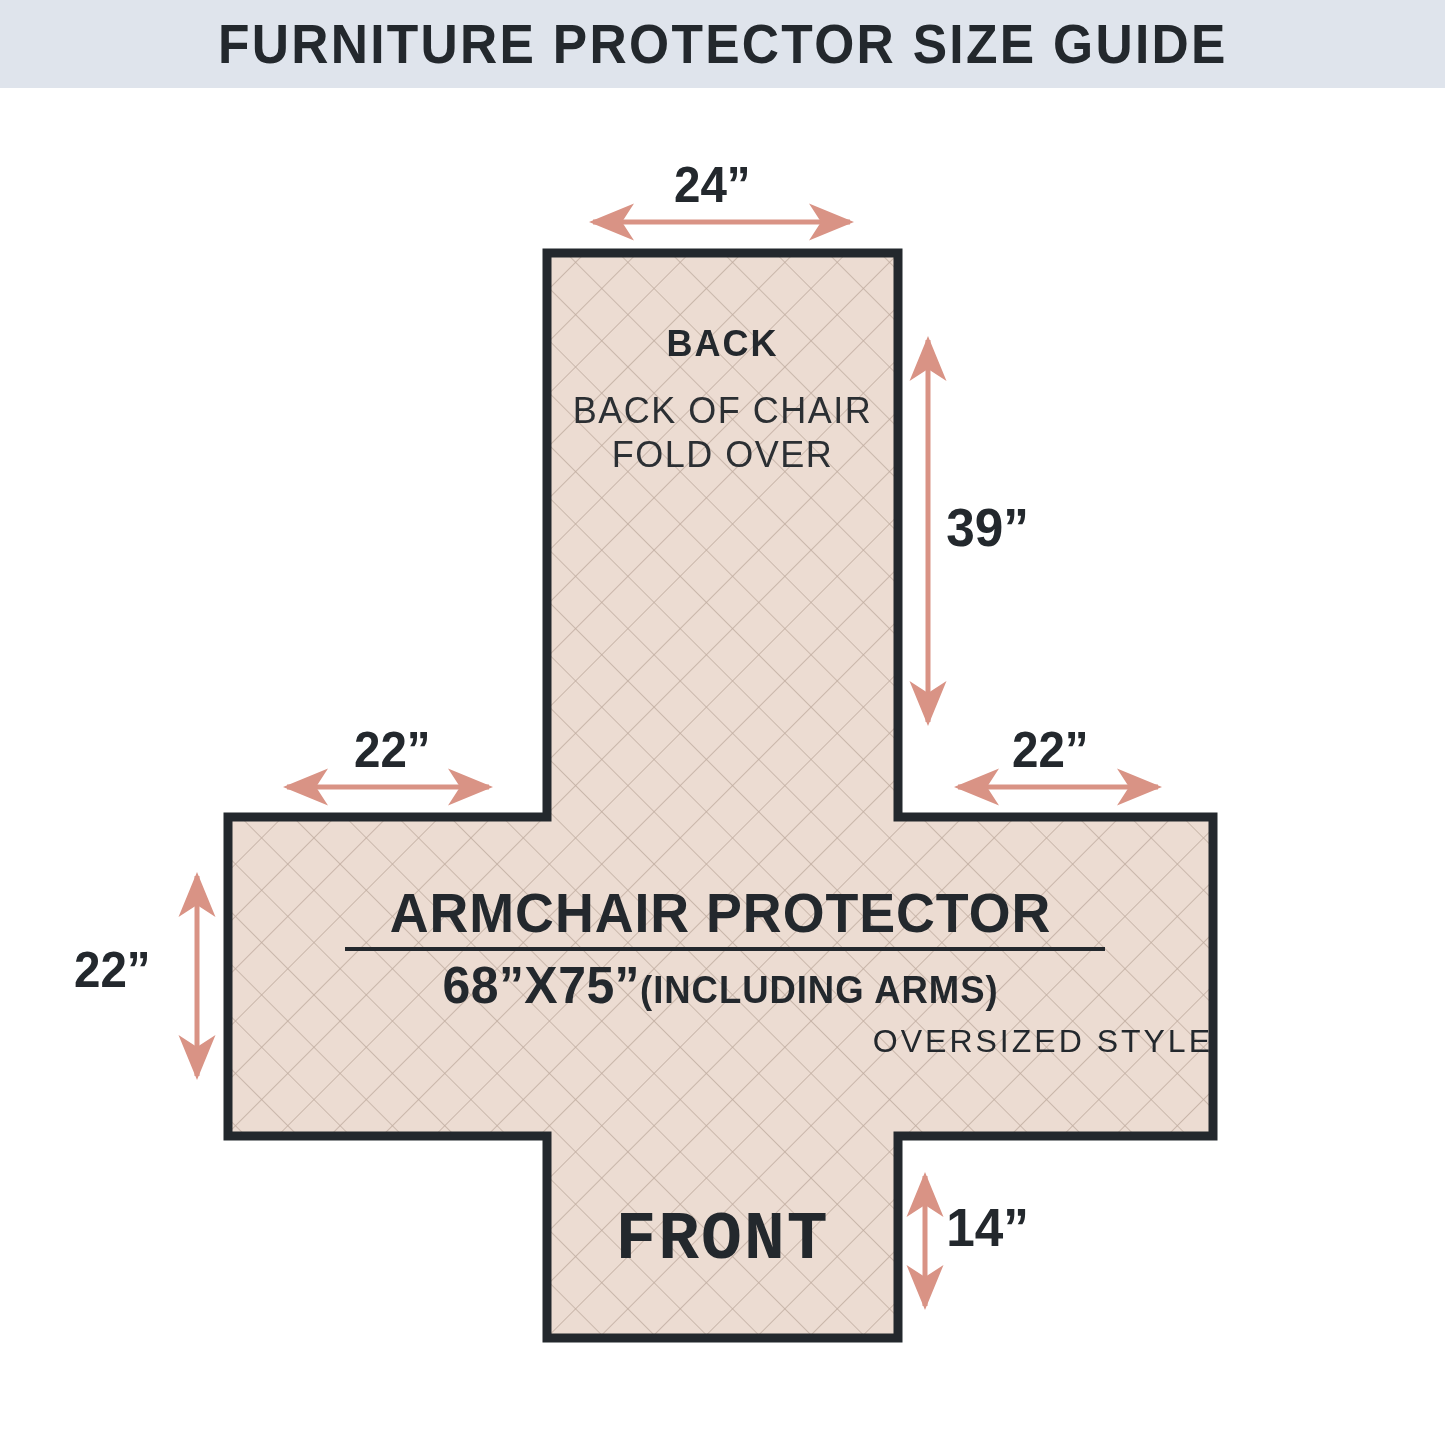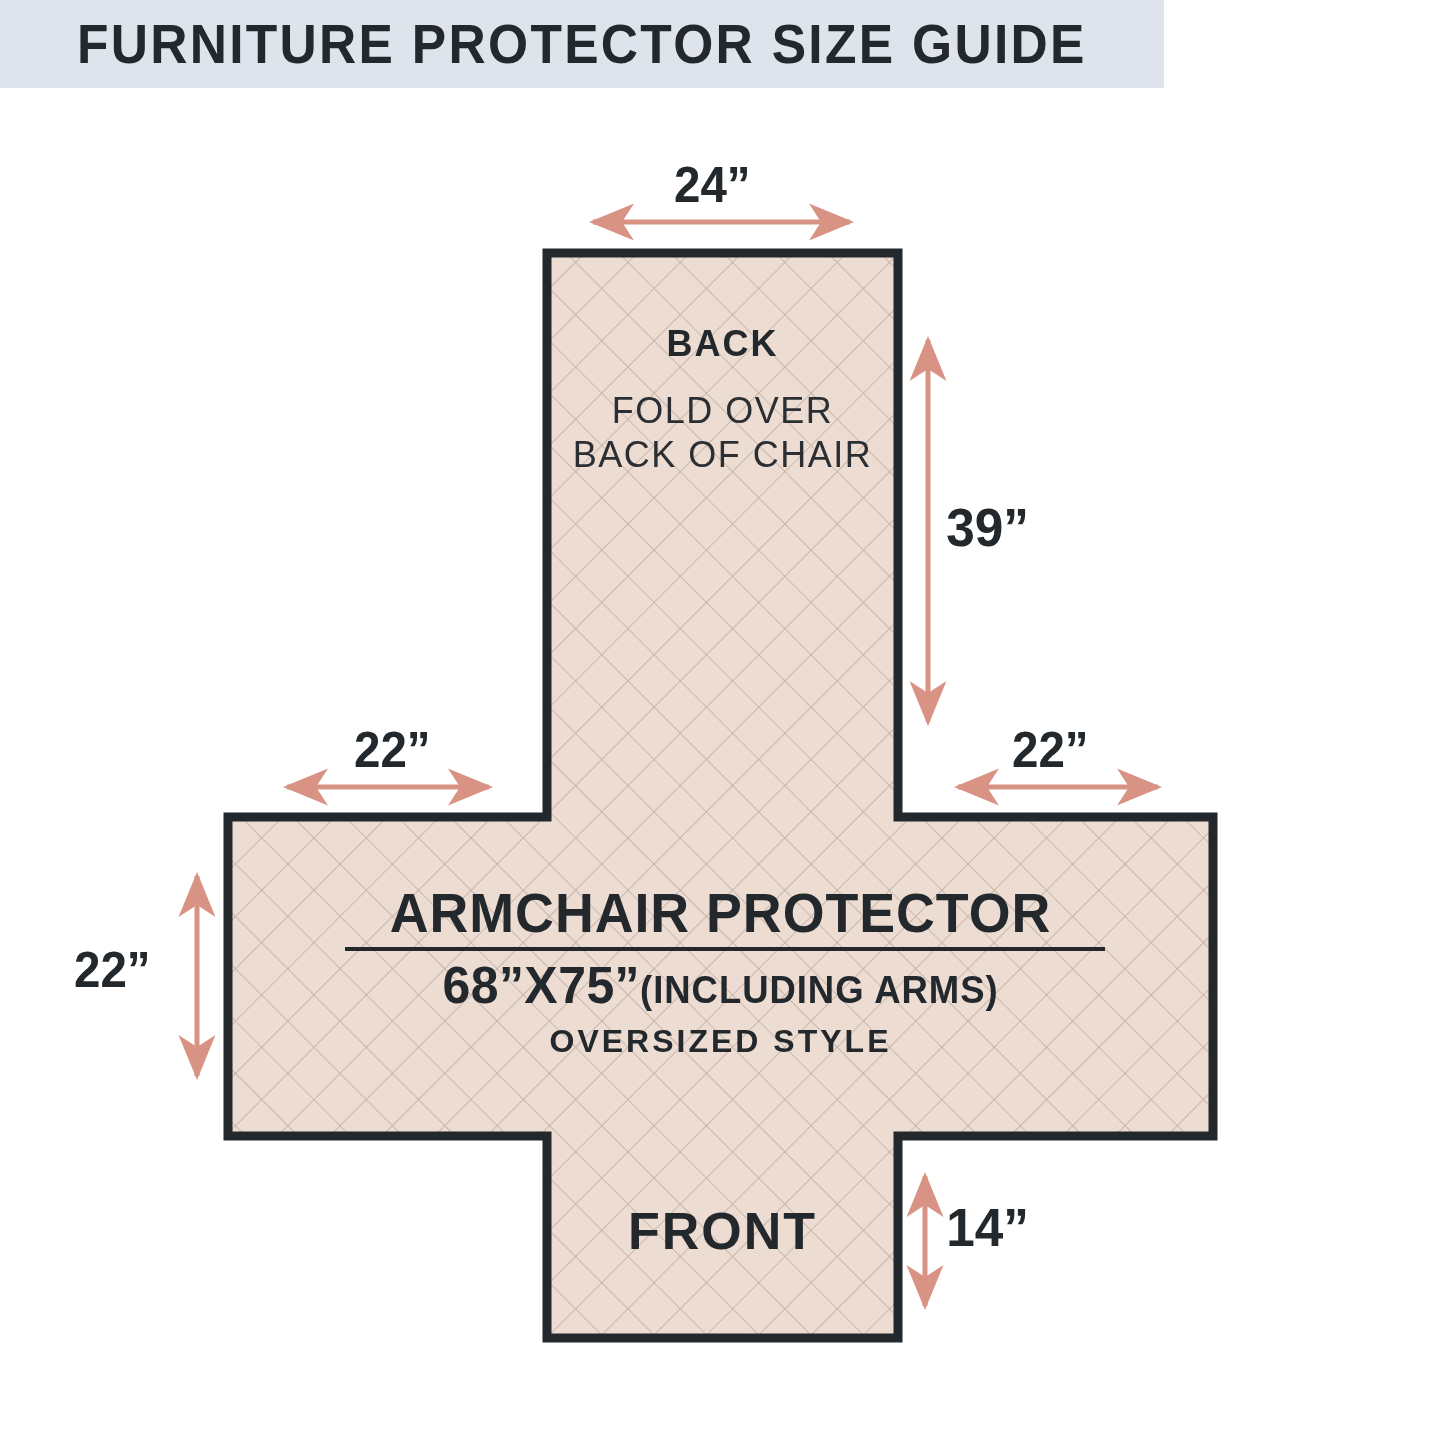--- a/index.html
+++ b/index.html
@@ -7,21 +7,21 @@
     width:1445px;height:1445px;
     background:#ffffff;
     font-family:"Liberation Sans", sans-serif;
     overflow:hidden;
     position:relative;
   }
   #stage{position:absolute;inset:0;width:1445px;height:1445px;}
 
   
   .header-bar{
-    position:absolute;left:0;top:0;width:1164px;height:88px;
+    position:absolute;left:0;top:0;width:1445px;height:88px;
     background:#dfe4ec;
     display:flex;align-items:center;justify-content:center;
   }
   .header-title{
     font-family:"Liberation Sans Narrow","Liberation Sans",sans-serif;
     font-weight:700;
     font-size:56px;
     letter-spacing:2.5px;
     color:#23282d;
     transform:scaleX(0.92);
@@ -64,26 +64,26 @@
   }
   .center-size{
     left:228px;top:958px;width:985px;
     font-family:"Liberation Sans Narrow","Liberation Sans",sans-serif;
     font-size:52px;font-weight:700;letter-spacing:0.5px;
     transform:scaleX(0.96);
   }
   .center-size .paren{font-size:38px;letter-spacing:1px;}
   .center-style{
     left:228px;top:1025px;width:985px;
-    font-size:32px;font-weight:700;letter-spacing:3px;
+    font-size:32px;font-weight:400;letter-spacing:3px;text-align:right;
   }
 
   .front-title{
     left:547px;top:1204px;width:351px;
-    font-size:52px;font-weight:700;letter-spacing:2px;
+    font-size:68px;font-weight:700;letter-spacing:2px;font-family:Liberation Mono, monospace;
   }
 
   
   .dim{
     position:absolute;color:#23282d;white-space:nowrap;
     font-family:"Liberation Sans Narrow","Liberation Sans",sans-serif;
     font-weight:700;font-size:50px;letter-spacing:0px;
     transform:scaleX(0.95);line-height:1;
   }
   .dim-24{left:672px;top:160px;}
@@ -124,22 +124,22 @@
       <line x1="928" y1="340" x2="928" y2="722" marker-start="url(#atail)" marker-end="url(#ahead)"></line>
       <line x1="287" y1="787" x2="489" y2="787" marker-start="url(#atail)" marker-end="url(#ahead)"></line>
       <line x1="958" y1="787" x2="1158" y2="787" marker-start="url(#atail)" marker-end="url(#ahead)"></line>
       <line x1="197" y1="876" x2="197" y2="1076" marker-start="url(#atail)" marker-end="url(#ahead)"></line>
       <line x1="925" y1="1176" x2="925" y2="1306" marker-start="url(#atail)" marker-end="url(#ahead)"></line>
     </g>
   </svg>
 
   <div class="lbl back-title">BACK</div>
   <div class="lbl back-sub">
+    <div>BACK OF CHAIR</div>
     <div>FOLD OVER</div>
-    <div>BACK OF CHAIR</div>
   </div>
 
   <div class="lbl center-title">ARMCHAIR PROTECTOR</div>
   <div class="center-rule"></div>
   <div class="lbl center-size">
     <span>68”X75”</span><span class="paren">(INCLUDING ARMS)</span>
   </div>
   <div class="lbl center-style">OVERSIZED STYLE</div>
 
   <div class="lbl front-title">FRONT</div>

